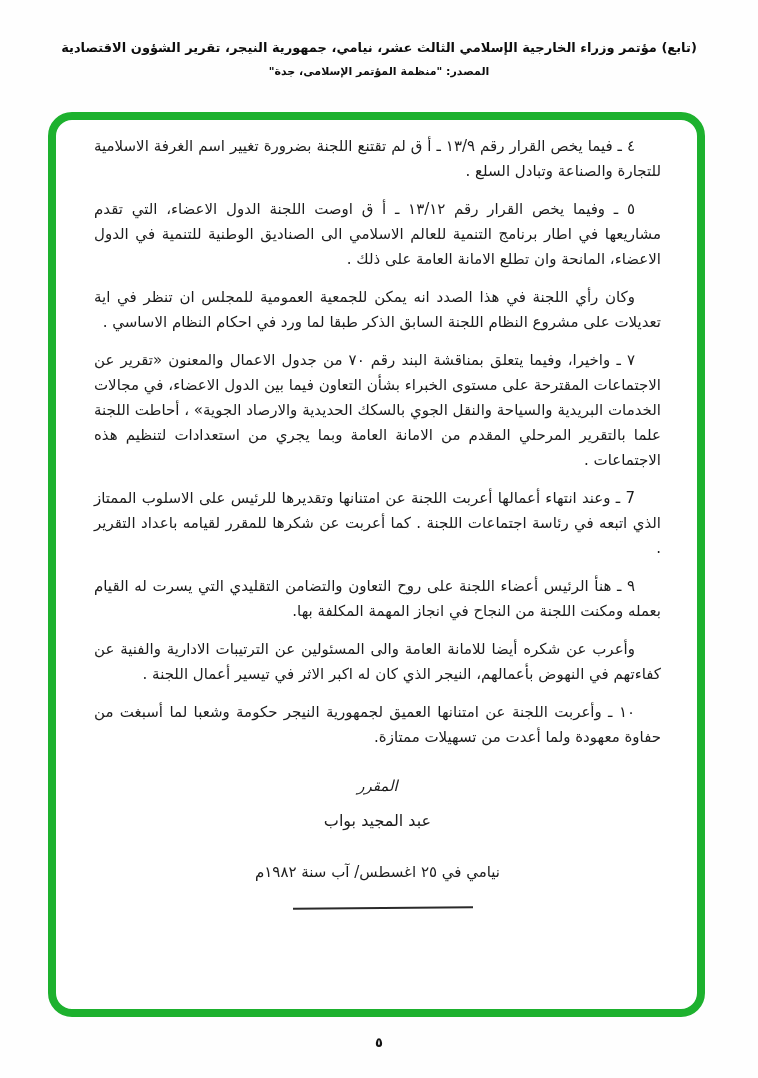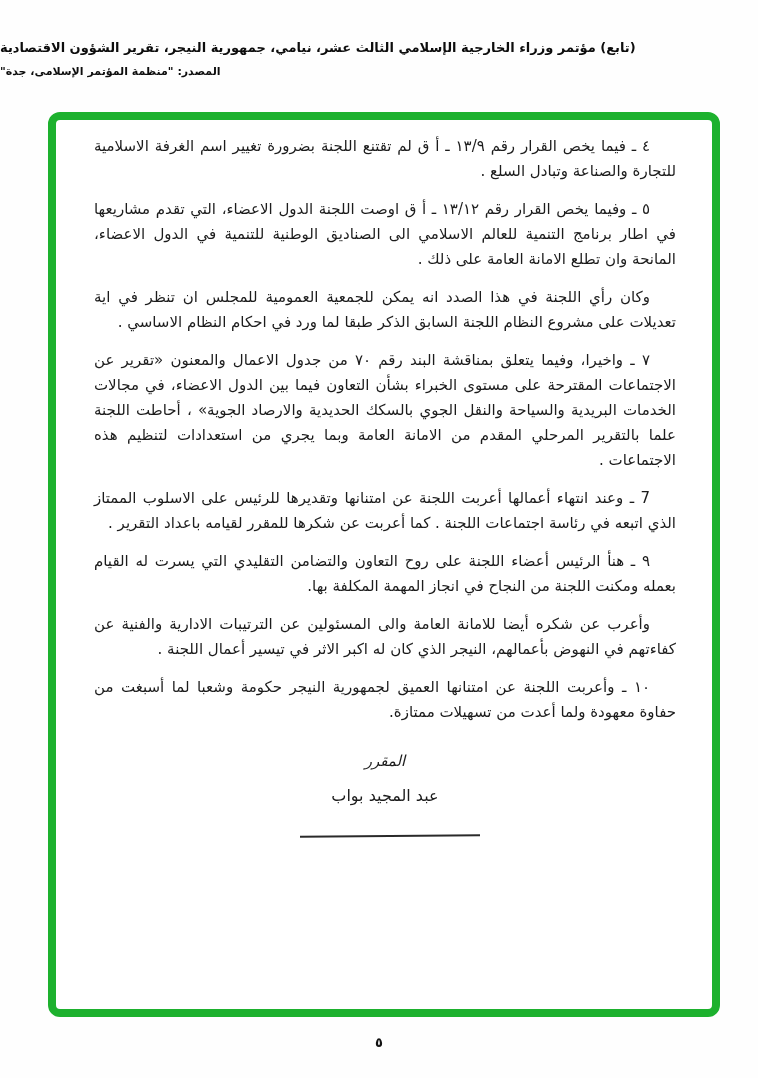--- a/index.html
+++ b/index.html
@@ -13,44 +13,43 @@
     width: 758px;
     height: 1078px;
     background: #fefefe;
     overflow: hidden;
   }
   .header {
     position: absolute;
     top: 40px;
     left: 0;
     right: 0;
-    text-align: left;
+    text-align: center;
     direction: rtl;
     color: #0d0d0d;
   }
   .header-line1 {
     font-size: 13px;
     font-weight: bold;
     letter-spacing: 0.2px;
   }
   .header-line2 {
     font-size: 11px;
     font-weight: bold;
     margin-top: 10px;
   }
   .green-frame {
     position: absolute;
     left: 48px;
     top: 112px;
     width: 641px;
     height: 889px;
     border: 8px solid #1db12e;
-    border-radius: 12px;
+    border-radius: 24px;
     background: #ffffff;
-    padding-left: 15px;
   }
   .text-block {
     position: absolute;
     top: 14px;
     right: 36px;
     left: 38px;
     direction: rtl;
     text-align: justify;
     font-size: 15px;
     line-height: 25px;
@@ -113,20 +112,21 @@
       <p>وكان رأي اللجنة في هذا الصدد انه يمكن للجمعية العمومية للمجلس ان تنظر في اية تعديلات على مشروع النظام اللجنة السابق الذكر طبقا لما ورد في احكام النظام الاساسي .</p>
       <p>٧ ـ واخيرا، وفيما يتعلق بمناقشة البند رقم ٧٠ من جدول الاعمال والمعنون «تقرير عن الاجتماعات المقترحة على مستوى الخبراء بشأن التعاون فيما بين الدول الاعضاء، في مجالات الخدمات البريدية والسياحة والنقل الجوي بالسكك الحديدية والارصاد الجوية» ، أحاطت اللجنة علما بالتقرير المرحلي المقدم من الامانة العامة وبما يجري من استعدادات لتنظيم هذه الاجتماعات .</p>
       <p>7 ـ وعند انتهاء أعمالها أعربت اللجنة عن امتنانها وتقديرها للرئيس على الاسلوب الممتاز الذي اتبعه في رئاسة اجتماعات اللجنة . كما أعربت عن شكرها للمقرر لقيامه باعداد التقرير .</p>
       <p>٩ ـ هنأ الرئيس أعضاء اللجنة على روح التعاون والتضامن التقليدي التي يسرت له القيام بعمله ومكنت اللجنة من النجاح في انجاز المهمة المكلفة بها.</p>
       <p>وأعرب عن شكره أيضا للامانة العامة والى المسئولين عن الترتيبات الادارية والفنية عن كفاءتهم في النهوض بأعمالهم، النيجر الذي كان له اكبر الاثر في تيسير أعمال اللجنة .</p>
       <p>١٠ ـ وأعربت اللجنة عن امتنانها العميق لجمهورية النيجر حكومة وشعبا لما أسبغت من حفاوة معهودة ولما أعدت من تسهيلات ممتازة.</p>
 
       <div class="signature">
         <div class="sig-title">المقرر</div>
         <div class="sig-name">عبد المجيد بواب</div>
+        <div class="sig-date">نيامي في ٢٥ اغسطس/ آب سنة ١٩٨٢م</div>
       </div>
 
       <div class="divider"></div>
     </div>
   </div>
 
   <div class="page-number">٥</div>
 
 </div>
 

